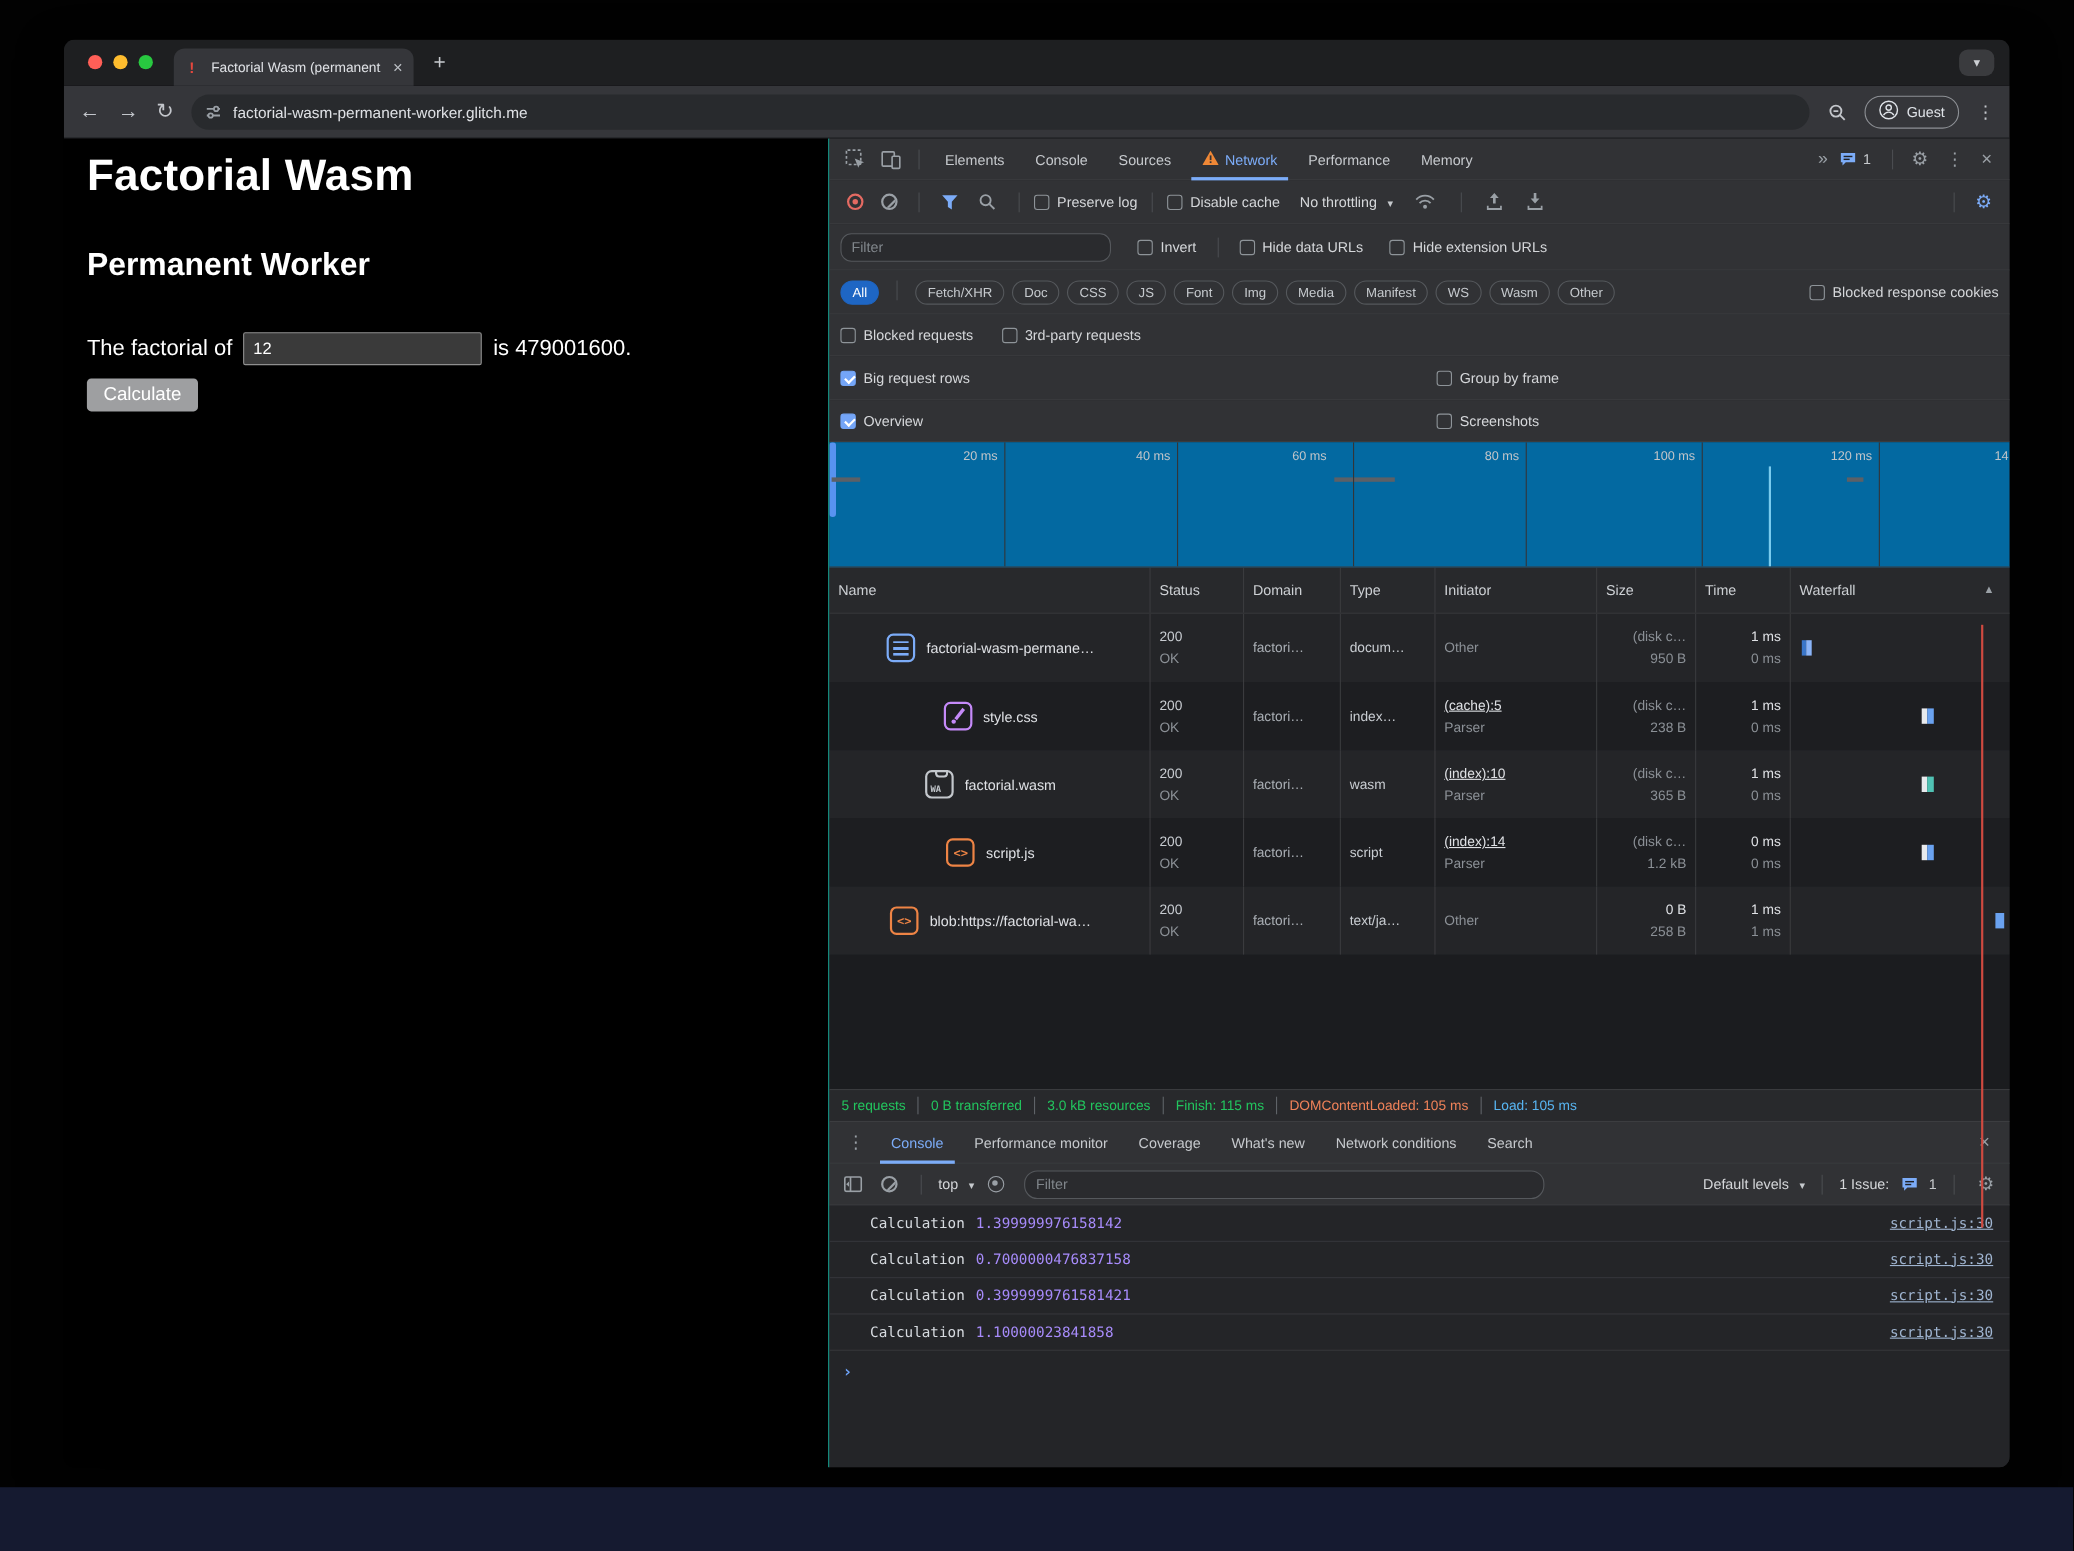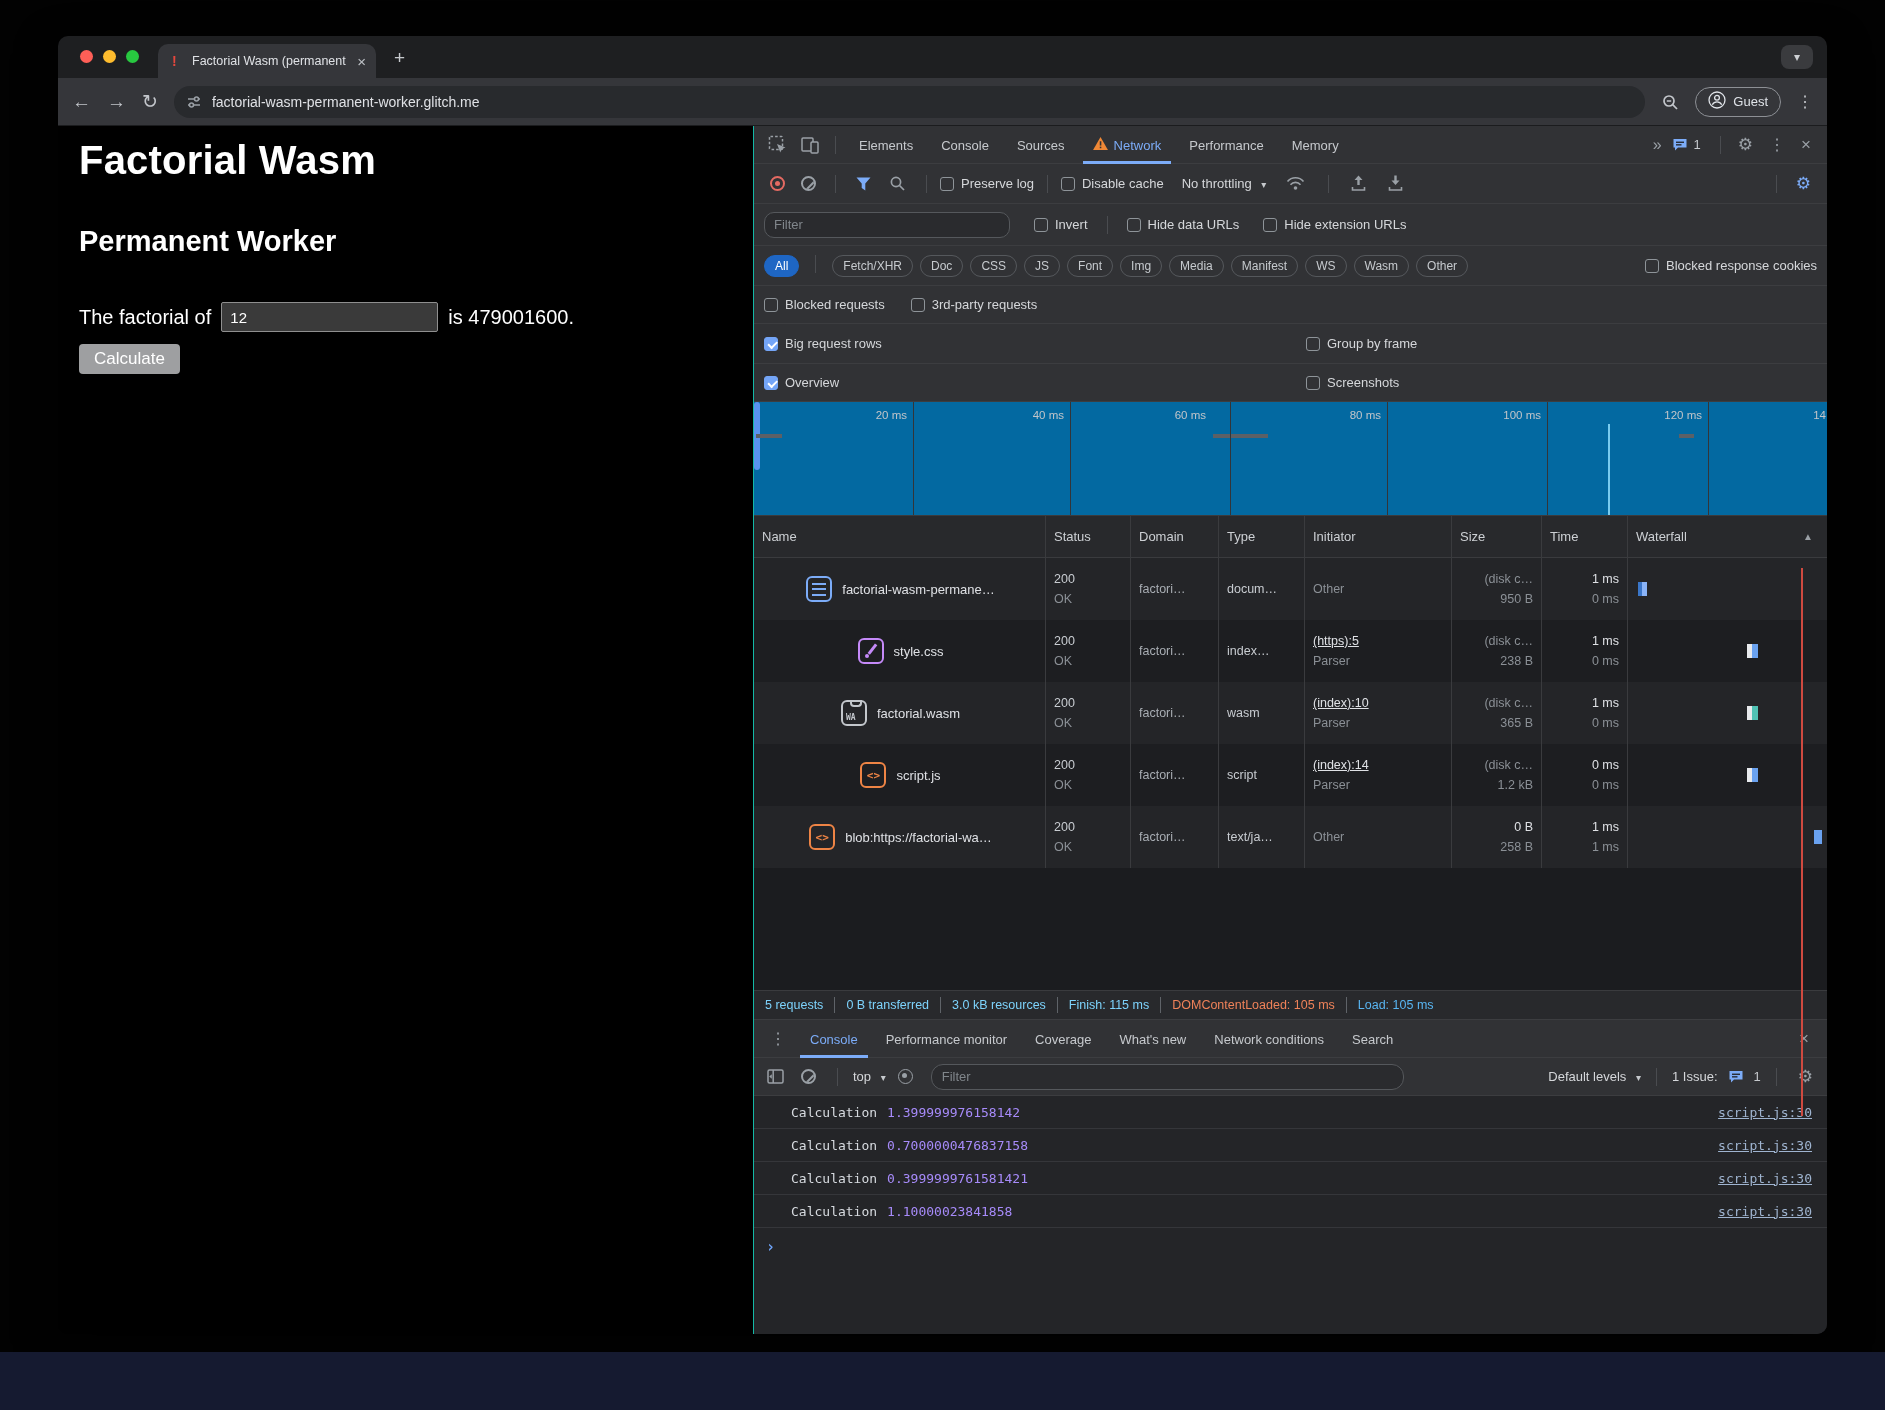--- a/index.html
+++ b/index.html
@@ -120,21 +120,21 @@
   .fi-stylesheet::before { content:""; position:absolute; left:11px; top:3px; width:2.5px; height:12px; background:#c58af9; transform:rotate(38deg); }
   .fi-stylesheet::after { content:""; position:absolute; left:5px; bottom:4px; width:4.5px; height:4.5px; border-radius:50%; background:#c58af9; }
   .fi-wasm { border:2px solid #c3c7cc; color:#c3c7cc; }
   .fi-wasm::before { content:""; position:absolute; left:7px; top:-2px; width:8px; height:5px; border:2px solid #c3c7cc; border-top:none; border-radius:0 0 4px 4px; }
   .fi-wasm::after { content:"WA"; position:absolute; left:3px; bottom:2px; font:bold 8px "DejaVu Sans Mono",monospace; }
   .fi-script { border:2px solid #ee8445; color:#ee8445; }
   .fi-script::after { content:"<>"; position:absolute; left:0; right:0; top:5px; text-align:center; font:bold 11px "DejaVu Sans Mono",monospace; }
   .net-filler { flex:0 0 122px; background:#1b1c1f; }
   
   .summary { height:30px; background:#28292c; border-top:1px solid #3a3b3e; font-size:12.5px; }
-  .sum-item { padding:0 11px; color:#7dd3fc; white-space:nowrap; border-left:1px solid #5f6368; line-height:16px; }
+  .sum-item { padding:0 11px; color:#22c55e; white-space:nowrap; border-left:1px solid #5f6368; line-height:16px; }
   .sum-item:first-child { border-left:none; }
   .sum-item.dcl { color:#ef8259; } .sum-item.load { color:#58b5f2; }
   
   .drawer-tabs { height:38px; padding:0 6px; }
   .con-toolbar { height:38px; padding:0 8px; gap:6px; }
   .con-input { flex:0 0 473px; height:26px; background:#2a2b2e; border:1px solid #55585c; border-radius:12px;
                color:#dfe1e5; font-size:13px; padding:0 10px; margin-left:6px; font-family:"Liberation Sans",sans-serif; }
   .eye { width:15px; height:15px; border:1.8px solid #9aa0a6; border-radius:50%; position:relative; margin:0 6px; }
   .eye::after { content:""; position:absolute; left:3.2px; top:3.2px; width:5px; height:5px; border-radius:50%; background:#9aa0a6; }
   .bubble { width:16px; height:14px; position:relative; display:inline-block; }
@@ -492,21 +492,21 @@
                 <span class="l1">200</span>
                 <span class="l2">OK</span>
               </div>
               <div class="cell">
                 <span class="l1 dim" style="color: rgb(168, 173, 179);">factori…</span>
               </div>
               <div class="cell">
                 <span class="l1">index…</span>
               </div>
               <div class="cell">
-                <a class="l1 init-link">(https):5</a>
+                <a class="l1 init-link">(cache):5</a>
                 <span class="l2">Parser</span>
               </div>
               <div class="cell right">
                 <span class="l1 dim">(disk c…</span>
                 <span class="l2">238 B</span>
               </div>
               <div class="cell right">
                 <span class="l1 lite">1 ms</span>
                 <span class="l2">0 ms</span>
               </div>

